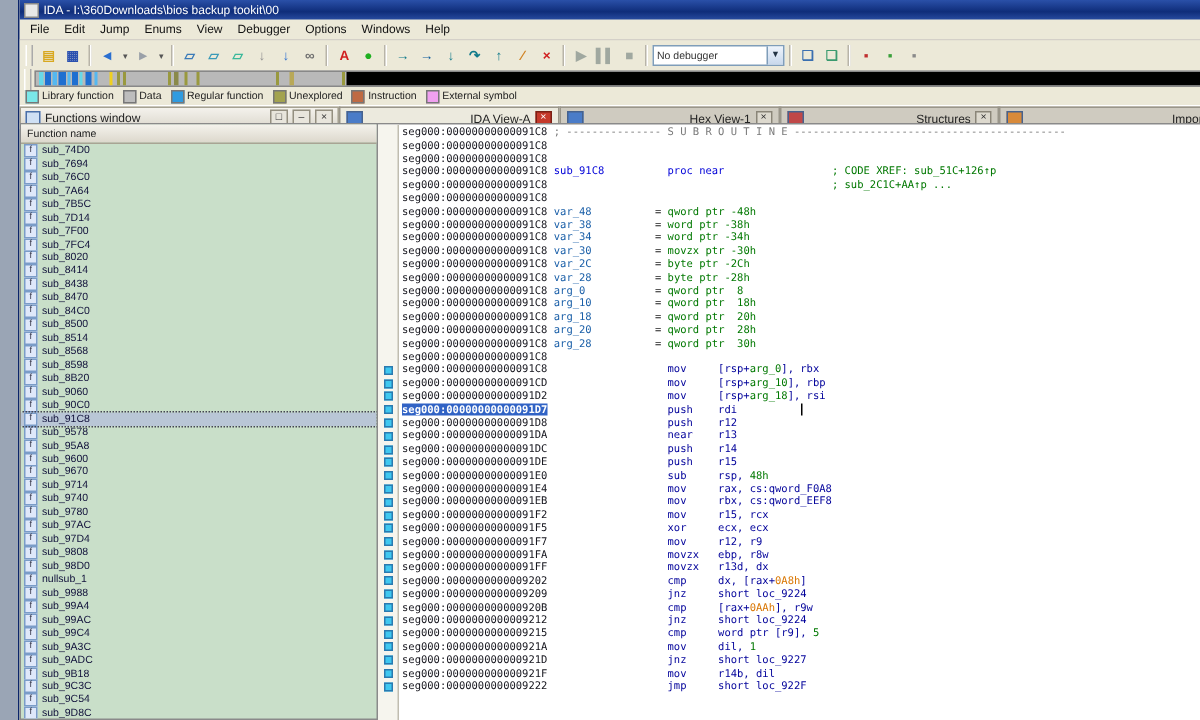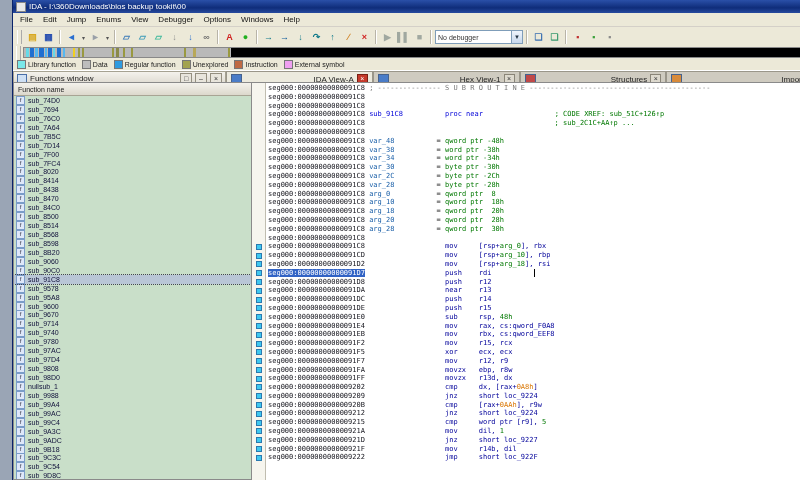--- a/index.html
+++ b/index.html
@@ -65,21 +65,21 @@
   
   .disasm{flex:1;position:relative;background:#ffffff;border-top:1px solid #8a8a8a;overflow:hidden;}
   .margincol{position:absolute;left:0;top:0;bottom:0;width:13px;background:#f6f5ee;border-right:1px solid #c0bdb0;}
   .dlines{position:absolute;left:0;top:1px;right:9px;}
   .dline{height:8.8px;display:flex;align-items:center;white-space:pre;
     font-family:"DejaVu Sans Mono",monospace;font-size:7px;line-height:8.8px;}
   .dline .m{width:13px;align-self:stretch;flex:0 0 auto;display:flex;align-items:center;justify-content:center;}
   .dot{width:4px;height:4px;background:#3fc8f0;border:1px solid #2a7ab0;}
   .code{padding-left:3px;}
   .ad{color:#14141c;}
-  .ad.sel{background:#3163c5;color:#fff;}
+  .ad.sel{background:#3163c5;color:#fff;font-weight:bold;}
   .pl{color:#1a1a1a;} .gy{color:#7a7a7a;} .cm{color:#007800;} .nu{color:#007800;}
   .nm{color:#0000d8;} .kw{color:#0000d8;} .vr{color:#1a5fa8;} .in{color:#00009a;} .or{color:#d97500;}
   .caret{display:inline-block;width:1px;height:8px;background:#000;vertical-align:middle;}
   
   .vscroll{position:absolute;right:0;top:0;bottom:0;width:9px;background:#d8d4cc;border-left:1px solid #aaa;}
   .vs-btn{height:9px;background:#ece9dc;border:1px solid #9a968a;font-size:5px;text-align:center;line-height:8px;color:#555;}
   .vs-thumb{position:absolute;top:120px;left:0;right:0;height:60px;background:#bcb8ae;border:1px solid #918d80;}
 </style>
 </head>
 <body>
@@ -470,21 +470,21 @@
       <div class="dlines">
           <div class="dline"><span class="m"></span><span class="code"><span class="ad">seg000:00000000000091C8</span><span class="gy"> ; --------------- S U B R O U T I N E -------------------------------------------</span></span></div>
           <div class="dline"><span class="m"></span><span class="code"><span class="ad">seg000:00000000000091C8</span></span></div>
           <div class="dline"><span class="m"></span><span class="code"><span class="ad">seg000:00000000000091C8</span></span></div>
           <div class="dline"><span class="m"></span><span class="code"><span class="ad">seg000:00000000000091C8</span><span class="pl"> </span><span class="nm">sub_91C8</span><span class="pl">          </span><span class="kw">proc near</span><span class="pl">                 </span><span class="cm">; CODE XREF: sub_51C+126↑p</span></span></div>
           <div class="dline"><span class="m"></span><span class="code"><span class="ad">seg000:00000000000091C8</span><span class="pl">                                             </span><span class="cm">; sub_2C1C+AA↑p ...</span></span></div>
           <div class="dline"><span class="m"></span><span class="code"><span class="ad">seg000:00000000000091C8</span></span></div>
           <div class="dline"><span class="m"></span><span class="code"><span class="ad">seg000:00000000000091C8</span><span class="pl"> </span><span class="vr">var_48</span><span class="pl">          </span><span class="pl">= </span><span class="nu">qword ptr -48h</span></span></div>
           <div class="dline"><span class="m"></span><span class="code"><span class="ad">seg000:00000000000091C8</span><span class="pl"> </span><span class="vr">var_38</span><span class="pl">          </span><span class="pl">= </span><span class="nu">word ptr -38h</span></span></div>
           <div class="dline"><span class="m"></span><span class="code"><span class="ad">seg000:00000000000091C8</span><span class="pl"> </span><span class="vr">var_34</span><span class="pl">          </span><span class="pl">= </span><span class="nu">word ptr -34h</span></span></div>
-          <div class="dline"><span class="m"></span><span class="code"><span class="ad">seg000:00000000000091C8</span><span class="pl"> </span><span class="vr">var_30</span><span class="pl">          </span><span class="pl">= </span><span class="nu">byte ptr -30h</span></span></div>
+          <div class="dline"><span class="m"></span><span class="code"><span class="ad">seg000:00000000000091C8</span><span class="pl"> </span><span class="vr">var_30</span><span class="pl">          </span><span class="pl">= </span><span class="nu">movzx ptr -30h</span></span></div>
           <div class="dline"><span class="m"></span><span class="code"><span class="ad">seg000:00000000000091C8</span><span class="pl"> </span><span class="vr">var_2C</span><span class="pl">          </span><span class="pl">= </span><span class="nu">byte ptr -2Ch</span></span></div>
           <div class="dline"><span class="m"></span><span class="code"><span class="ad">seg000:00000000000091C8</span><span class="pl"> </span><span class="vr">var_28</span><span class="pl">          </span><span class="pl">= </span><span class="nu">byte ptr -28h</span></span></div>
           <div class="dline"><span class="m"></span><span class="code"><span class="ad">seg000:00000000000091C8</span><span class="pl"> </span><span class="vr">arg_0</span><span class="pl">           </span><span class="pl">= </span><span class="nu">qword ptr  8</span></span></div>
           <div class="dline"><span class="m"></span><span class="code"><span class="ad">seg000:00000000000091C8</span><span class="pl"> </span><span class="vr">arg_10</span><span class="pl">          </span><span class="pl">= </span><span class="nu">qword ptr  18h</span></span></div>
           <div class="dline"><span class="m"></span><span class="code"><span class="ad">seg000:00000000000091C8</span><span class="pl"> </span><span class="vr">arg_18</span><span class="pl">          </span><span class="pl">= </span><span class="nu">qword ptr  20h</span></span></div>
           <div class="dline"><span class="m"></span><span class="code"><span class="ad">seg000:00000000000091C8</span><span class="pl"> </span><span class="vr">arg_20</span><span class="pl">          </span><span class="pl">= </span><span class="nu">qword ptr  28h</span></span></div>
           <div class="dline"><span class="m"></span><span class="code"><span class="ad">seg000:00000000000091C8</span><span class="pl"> </span><span class="vr">arg_28</span><span class="pl">          </span><span class="pl">= </span><span class="nu">qword ptr  30h</span></span></div>
           <div class="dline"><span class="m"></span><span class="code"><span class="ad">seg000:00000000000091C8</span></span></div>
           <div class="dline"><span class="m"><span class="dot"></span></span><span class="code"><span class="ad">seg000:00000000000091C8</span><span class="in">                   mov     [rsp+</span><span class="nu">arg_0</span><span class="in">], rbx</span></span></div>
           <div class="dline"><span class="m"><span class="dot"></span></span><span class="code"><span class="ad">seg000:00000000000091CD</span><span class="in">                   mov     [rsp+</span><span class="nu">arg_10</span><span class="in">], rbp</span></span></div>

